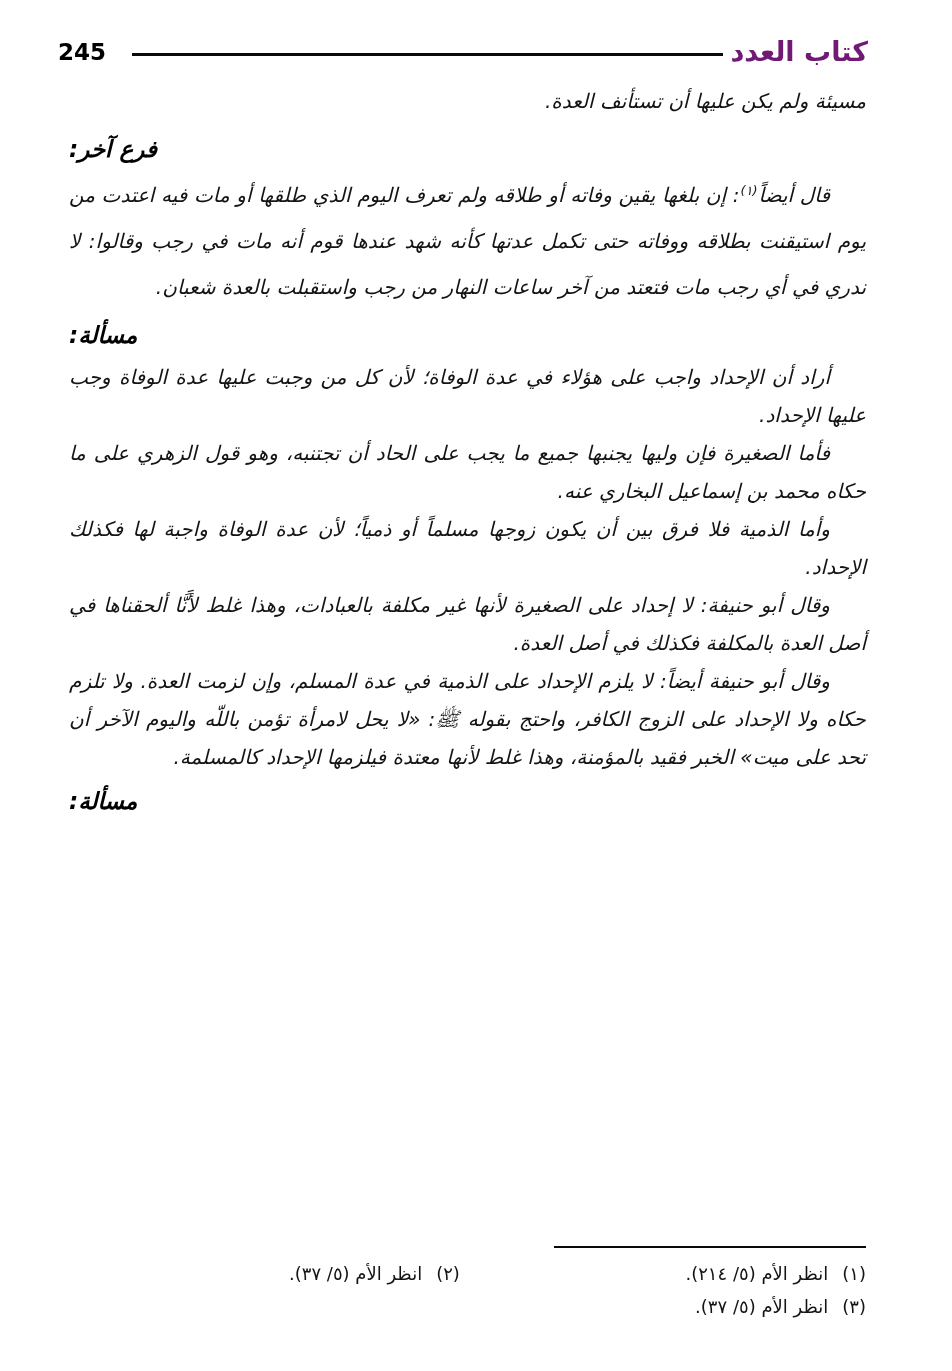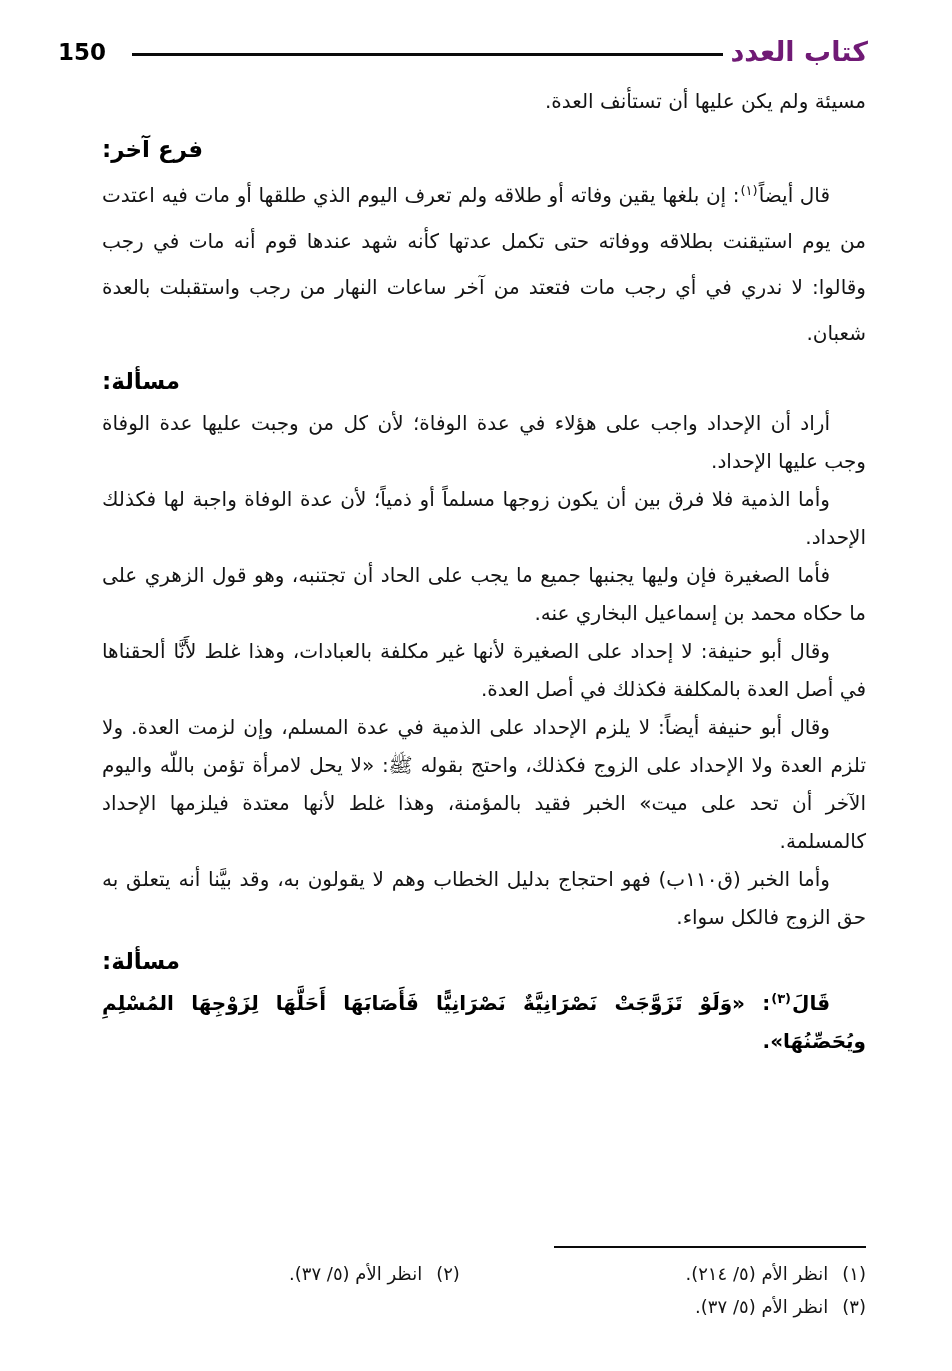--- a/index.html
+++ b/index.html
@@ -24,21 +24,21 @@
     display:flex; align-items:center;
   }
   .book-title { font-weight:bold; font-size:27px; white-space:nowrap; color:#701a75; }
   .header-rule {
     flex:1; height:3px; background:#0a0a0a;
     margin:6px 8px 0 26px; align-self:center;
   }
   .page-number { font-weight:bold; font-size:23px; white-space:nowrap; color:#000; }
 
   
-  .text-block { position:absolute; top:78px; right:86px; left:102px; }
+  .text-block { position:absolute; top:78px; right:86px; left:69px;font-style:italic; }
   .continuation-line { font-size:20px; line-height:46px; text-align:right; }
   .section-heading {
     font-size:23px; font-weight:bold; color:#000;
     text-align:left; line-height:32px; margin:9px 0 7px;
   }
   .body-para {
     font-size:20px; line-height:38px;
     text-align:justify; text-indent:36px;
   }
   .body-para.loose { line-height:46px; }
@@ -57,44 +57,42 @@
   .fn-marker { white-space:nowrap; }
 </style>
 </head>
 <body>
 
 <div class="page">
 
   <header class="page-header">
     <span class="book-title">كتاب العدد</span>
     <span class="header-rule"></span>
-    <span class="page-number">150</span>
+    <span class="page-number">245</span>
   </header>
 
   <main class="text-block">
 
     <p class="continuation-line">مسيئة ولم يكن عليها أن تستأنف العدة.</p>
 
     <h2 class="section-heading">فرع آخر:</h2>
 
     <p class="body-para loose"><span>قال أيضاً</span><sup class="fn-ref">(١)</sup><span>: إن بلغها يقين وفاته أو طلاقه ولم تعرف اليوم الذي طلقها أو مات فيه اعتدت من يوم استيقنت بطلاقه ووفاته حتى تكمل عدتها كأنه شهد عندها قوم أنه مات في رجب وقالوا: لا ندري في أي رجب مات فتعتد من آخر ساعات النهار من رجب واستقبلت بالعدة شعبان.</span></p>
 
     <h2 class="section-heading">مسألة:</h2>
 
 
     <p class="body-para">أراد أن الإحداد واجب على هؤلاء في عدة الوفاة؛ لأن كل من وجبت عليها عدة الوفاة وجب عليها الإحداد.</p>
+    <p class="body-para">فأما الصغيرة فإن وليها يجنبها جميع ما يجب على الحاد أن تجتنبه، وهو قول الزهري على ما حكاه محمد بن إسماعيل البخاري عنه.</p>
     <p class="body-para">وأما الذمية فلا فرق بين أن يكون زوجها مسلماً أو ذمياً؛ لأن عدة الوفاة واجبة لها فكذلك الإحداد.</p>
-    <p class="body-para">فأما الصغيرة فإن وليها يجنبها جميع ما يجب على الحاد أن تجتنبه، وهو قول الزهري على ما حكاه محمد بن إسماعيل البخاري عنه.</p>
     <p class="body-para">وقال أبو حنيفة: لا إحداد على الصغيرة لأنها غير مكلفة بالعبادات، وهذا غلط لأَنَّا ألحقناها في أصل العدة بالمكلفة فكذلك في أصل العدة.</p>
-    <p class="body-para">وقال أبو حنيفة أيضاً: لا يلزم الإحداد على الذمية في عدة المسلم، وإن لزمت العدة. ولا تلزم العدة ولا الإحداد على الزوج فكذلك، واحتج بقوله ﷺ: «لا يحل لامرأة تؤمن باللّه واليوم الآخر أن تحد على ميت» الخبر فقيد بالمؤمنة، وهذا غلط لأنها معتدة فيلزمها الإحداد كالمسلمة.</p>
-    <p class="body-para">وأما الخبر (ق١١٠ب) فهو احتجاج بدليل الخطاب وهم لا يقولون به، وقد بيَّنا أنه يتعلق به حق الزوج فالكل سواء.</p>
+    <p class="body-para">وقال أبو حنيفة أيضاً: لا يلزم الإحداد على الذمية في عدة المسلم، وإن لزمت العدة. ولا تلزم حكاه ولا الإحداد على الزوج الكافر، واحتج بقوله ﷺ: «لا يحل لامرأة تؤمن باللّه واليوم الآخر أن تحد على ميت» الخبر فقيد بالمؤمنة، وهذا غلط لأنها معتدة فيلزمها الإحداد كالمسلمة.</p>
 
     <h2 class="section-heading">مسألة:</h2>
 
-    <p class="body-para qala-para"><span>قَالَ</span><sup class="fn-ref">(٣)</sup><span>: «وَلَوْ تَزَوَّجَتْ نَصْرَانِيَّةٌ نَصْرَانِيًّا فَأَصَابَهَا أَحَلَّهَا لِزَوْجِهَا المُسْلِمِ ويُحَصِّنُهَا».</span></p>
 
 
 
   </main>
 
   <footer class="footnotes">
     <div class="fn-rule"></div>
 
     <div class="fn-row">
       <span class="fn-entry col-right">

